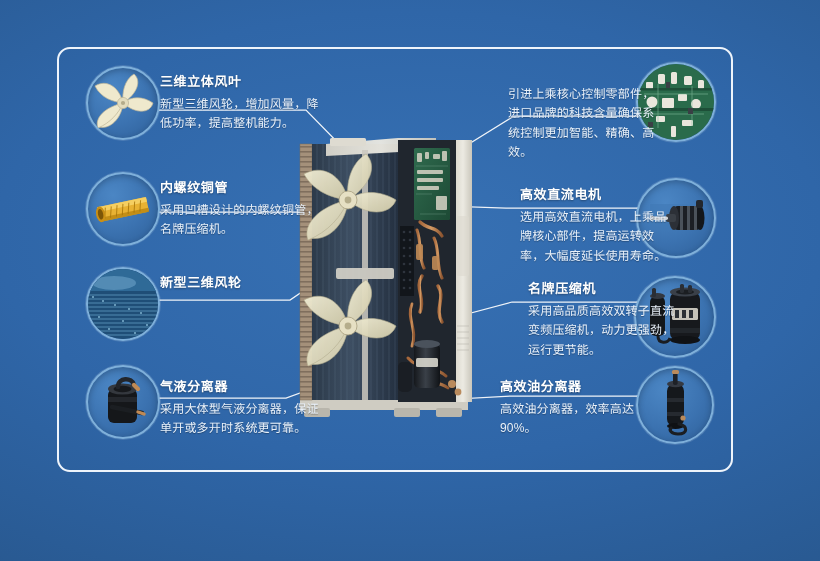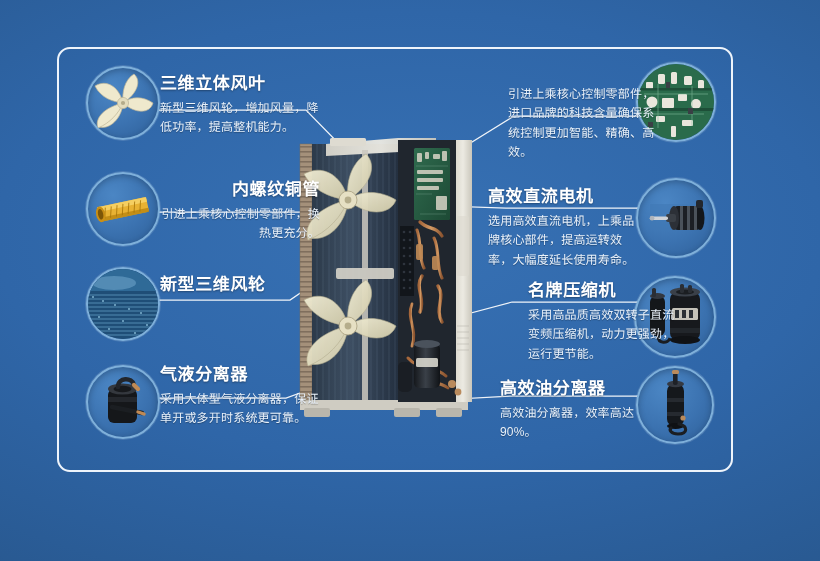--- a/index.html
+++ b/index.html
@@ -26,21 +26,21 @@
   .bubble{
     position:absolute;border-radius:50%;
     background:radial-gradient(circle at 36% 30%, #4b86c4 0%, #3b72b0 55%, #2e5f98 100%);
     border:2px solid #7fb0da;
     box-shadow:0 0 0 1px rgba(255,255,255,.14), inset 0 2px 6px rgba(0,0,0,.22);
     overflow:hidden;
   }
   .bubble svg{display:block;width:100%;height:100%;}
   .ftext{position:absolute;}
   .ftitle{
-    font-size:17px;font-weight:bold;color:#ffffff;
+    font-size:13px;font-weight:bold;color:#ffffff;
     letter-spacing:.6px;white-space:nowrap;line-height:1;
     text-shadow:0 1px 2px rgba(0,0,0,.35);
   }
   .fdesc{
     font-size:12px;color:#e9f1fa;line-height:1.62;
     letter-spacing:.2px;margin-top:7px;
     text-shadow:0 1px 1px rgba(0,0,0,.3);
   }
   .ftext.right-al .ftitle,.ftext.right-al .fdesc{text-align:left;}
 
@@ -307,23 +307,23 @@
             <path d="M36,30 L33,41"></path>
               <path d="M42,30 L39,41"></path>
               <path d="M48,30 L45,41"></path>
             <path d="M54,30 L51,41"></path>
           </g>
           <ellipse cx="12" cy="35.5" rx="4.5" ry="8" fill="#c98f16"></ellipse>
           <ellipse cx="12" cy="35.5" rx="2.6" ry="5.4" fill="#7d5608"></ellipse>
         </g>
       </svg>
     </div>
-    <div class="ftext" style="left:160px;top:181px;width:160px;position:absolute;text-align:right;">
+    <div class="ftext" style="left:160px;top:181px;width:160px;position:absolute;">
       <div class="ftitle">内螺纹铜管</div>
-      <div class="fdesc">引进上乘核心控制零部件，换热更充分。</div>
+      <div class="fdesc">采用凹槽设计的内螺纹铜管，名牌压缩机。</div>
     </div>
   </div>
 
   <div class="feature">
     <div class="bubble" style="left:86px;top:267px;width:70px;height:70px;position:absolute;">
       <svg viewBox="0 0 70 70">
         <rect width="70" height="70" fill="#1f4e77"></rect>
         <rect y="0" width="70" height="22" fill="#2f6a97"></rect>
         <g stroke="#7fc4e8" stroke-width="0.7" opacity="0.75">
           <path d="M0,26 H70"></path>
@@ -366,21 +366,21 @@
           <ellipse cx="34.5" cy="22" rx="14.5" ry="5.5" fill="#34383e"></ellipse>
           <ellipse cx="34.5" cy="22" rx="9" ry="3.2" fill="#17191c"></ellipse>
           <path d="M30,20 C30,10 44,10 46,18" stroke="#22252a" stroke-width="4.6" fill="none" stroke-linecap="round"></path>
           <path d="M46,18 L50,22" stroke="#c08a55" stroke-width="4.2" stroke-linecap="round"></path>
           <path d="M24,40 L54,46" stroke="#1b1e22" stroke-width="4.4" stroke-linecap="round"></path>
           <path d="M50,45 L56,47" stroke="#c08a55" stroke-width="3.4" stroke-linecap="round"></path>
           <rect x="20" y="30" width="29" height="5" fill="#2b2f35" opacity=".7"></rect>
         </g>
       </svg>
     </div>
-    <div class="ftext" style="left:160px;top:366px;width:160px;position:absolute;">
+    <div class="ftext" style="left:160px;top:380px;width:160px;position:absolute;">
       <div class="ftitle">气液分离器</div>
       <div class="fdesc">采用大体型气液分离器，保证单开或多开时系统更可靠。</div>
     </div>
   </div>
 
   <div class="feature">
     <div class="bubble" style="left:636px;top:62px;width:76px;height:76px;position:absolute;">
       <svg viewBox="0 0 76 76">
         <rect width="76" height="76" fill="#2a6b4b"></rect>
         <g fill="#e9e6dc">
@@ -432,21 +432,21 @@
           <circle cx="12" cy="38.2" r="2.4" fill="#aeb4bb"></circle>
           <g fill="#4b525a">
             <rect x="40" y="26" width="3" height="24"></rect>
             <rect x="47" y="26" width="3" height="24"></rect>
             <rect x="54" y="26" width="3" height="24"></rect>
           </g>
           <rect x="56" y="20" width="7" height="8" rx="2" fill="#23272d"></rect>
         </g>
       </svg>
     </div>
-    <div class="ftext right-al" style="left:488px;top:188px;width:152px;position:absolute;">
+    <div class="ftext right-al" style="left:520px;top:188px;width:152px;position:absolute;">
       <div class="ftitle">高效直流电机</div>
       <div class="fdesc">选用高效直流电机，上乘品牌核心部件，提高运转效率，大幅度延长使用寿命。</div>
     </div>
   </div>
 
   <div class="feature">
     <div class="bubble" style="left:634px;top:276px;width:78px;height:78px;position:absolute;">
       <svg viewBox="0 0 78 78">
 
         <rect x="14" y="18" width="15" height="40" rx="6" fill="#14171a"></rect>

